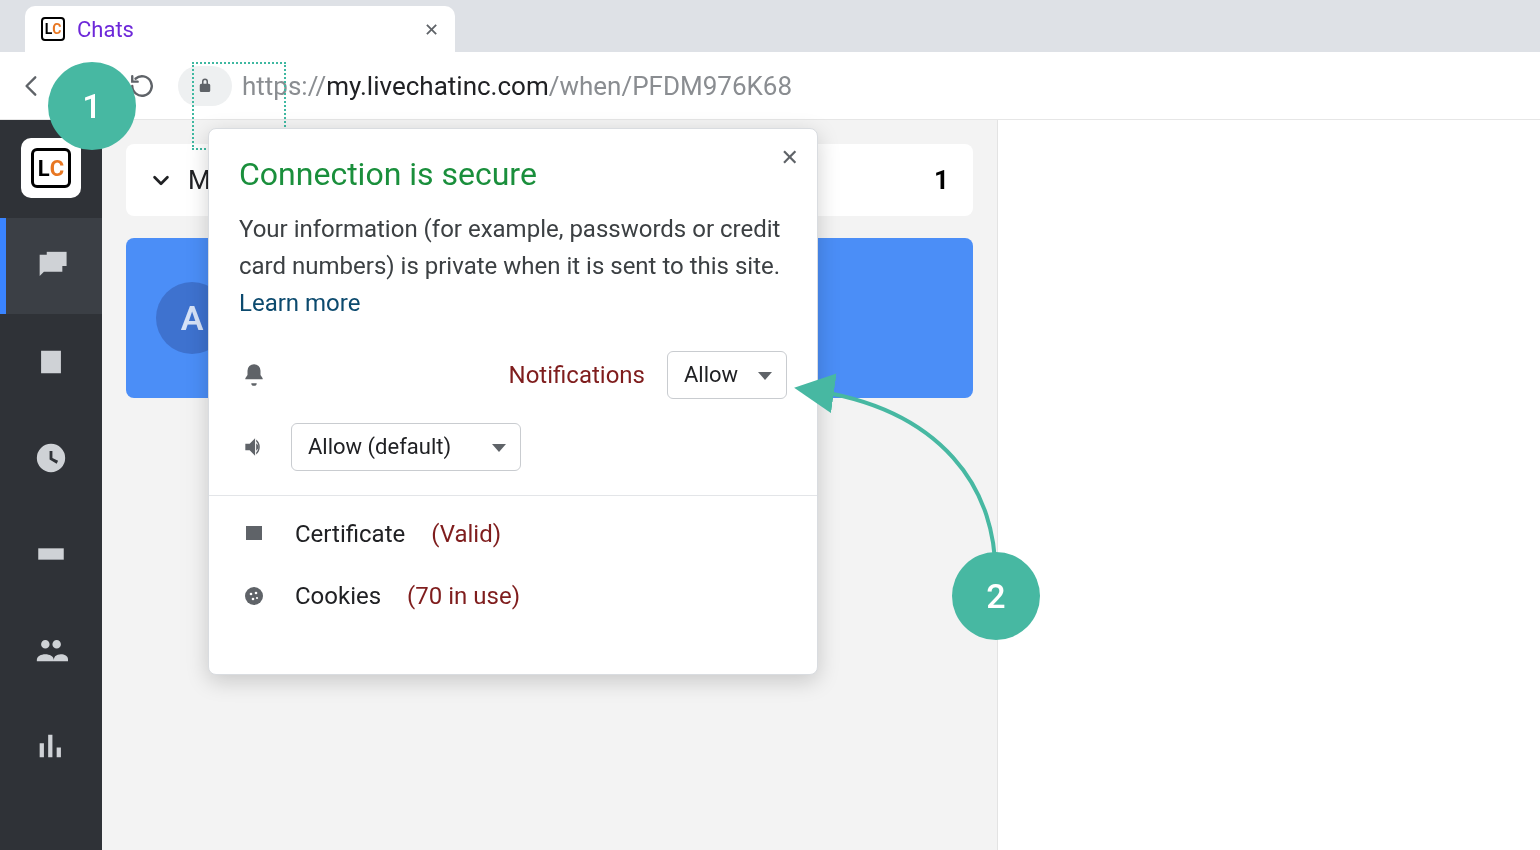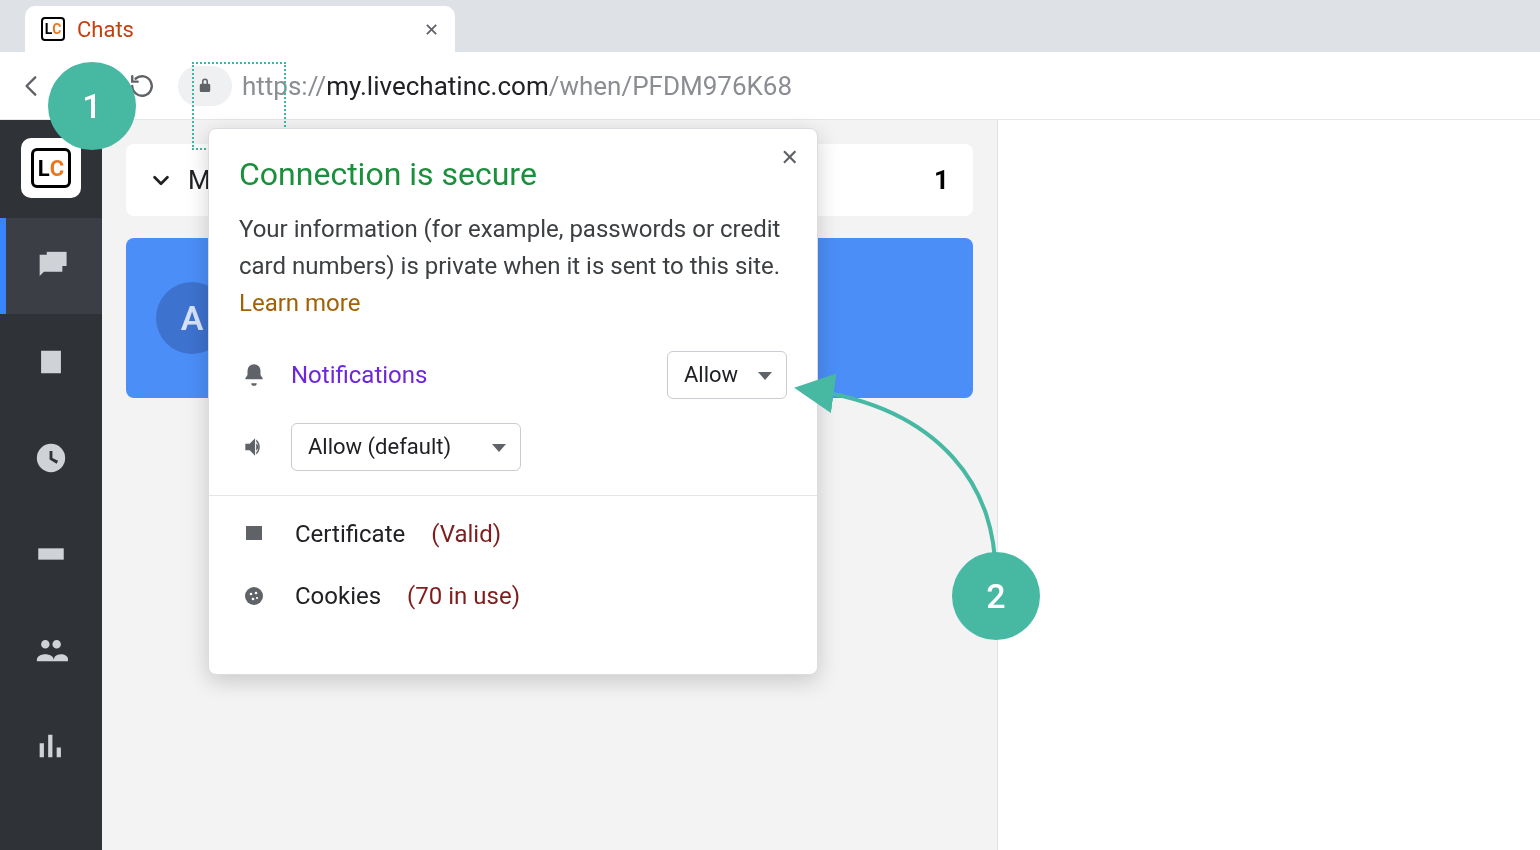--- a/index.html
+++ b/index.html
@@ -4,21 +4,21 @@
 <style>
   * { box-sizing: border-box; margin: 0; padding: 0; font-family: -apple-system, BlinkMacSystemFont, "Segoe UI", Roboto, Arial, sans-serif; }
   body { width: 1540px; height: 850px; background: #fff; overflow: hidden; position: relative; }
 
   
   .tabstrip { height: 52px; background: #dee1e6; display: flex; align-items: flex-end; padding-left: 25px; }
   .tab { background: #fff; height: 46px; width: 430px; border-top-left-radius: 10px; border-top-right-radius: 10px; display: flex; align-items: center; padding: 0 16px; gap: 12px; position: relative; }
   .tab .favicon { width: 24px; height: 24px; border: 2px solid #000; border-radius: 4px; display:flex;align-items:center;justify-content:center;font-weight:700;font-size:14px; }
   .tab .favicon span.l { color:#000; }
   .tab .favicon span.c { color:#e87722; }
-  .tab .title { font-size: 22px; color: #c2410c; flex:1; }
+  .tab .title { font-size: 22px; color: #6d28d9; flex:1; }
   .tab .close { color:#5f6368; font-size:18px; cursor:pointer; }
 
   .toolbar { height: 68px; background: #fff; display:flex; align-items:center; padding: 0 18px; gap: 22px; border-bottom: 1px solid #e6e6e6; }
   .nav-btn { width:28px; height:28px; display:flex; align-items:center; justify-content:center; color:#5f6368; }
   .nav-btn svg { width:26px; height:26px; }
   .addr-wrap { flex:1; display:flex; align-items:center; gap:10px; font-size:26px; color:#202124; }
   .lock-pill { background: #eef0f1; border-radius: 20px; width: 54px; height: 40px; display:flex; align-items:center; justify-content:center; }
   .lock-pill svg { width:18px; height:18px; fill:#5f6368; }
   .url-prefix { color:#8a8d91; }
   .url-host { color:#202124; }
@@ -43,23 +43,23 @@
   .chat-header-left svg { width:22px; height:22px; }
   .chat-count { font-weight:700; font-size:26px; }
   .chat-item { margin-top:22px; background:#4b8ef7; border-radius:8px; height:160px; display:flex; align-items:center; padding:0 30px; }
   .avatar { width:72px; height:72px; border-radius:50%; background:#3e72cf; color:#d6e2f7; display:flex; align-items:center; justify-content:center; font-size:34px; font-weight:600; }
 
   
   .popover { position:absolute; left:208px; top:128px; width:610px; background:#fff; border:1px solid #d9dce0; border-radius:8px; box-shadow:0 6px 22px rgba(0,0,0,.18); z-index:10; padding:26px 30px 30px; }
   .popover .close-x { position:absolute; right:18px; top:16px; color:#5f6368; font-size:22px; cursor:pointer; }
   .pop-title { color:#1a8f3c; font-size:32px; margin-bottom:18px; }
   .pop-desc { font-size:24px; color:#3c4043; line-height:1.55; margin-bottom:28px; }
-  .pop-desc a { color:#a16207; text-decoration:none; }
+  .pop-desc a { color:#0c4a6e; text-decoration:none; }
   .perm-row { display:flex; align-items:center; gap:22px; margin-bottom:24px; }
-  .perm-row .label { font-size:24px; color:#6d28d9; flex:1; }
+  .perm-row .label { font-size:24px; color:#7f1d1d; flex:1;text-align:right; }
   .perm-row .icon { width:30px; display:flex; justify-content:center; }
   .perm-row .icon svg { width:26px; height:26px; fill:#5f6368; }
   .dropdown { border:1px solid #c9ccd0; border-radius:6px; height:48px; padding:0 40px 0 16px; font-size:22px; color:#202124; background:#fff; display:flex; align-items:center; position:relative; min-width:120px; }
   .dropdown::after { content:""; position:absolute; right:14px; top:50%; transform:translateY(-3px); border-left:7px solid transparent; border-right:7px solid transparent; border-top:8px solid #5f6368; }
   .dd-wide { min-width:230px; }
   .divider { height:1px; background:#e3e5e8; margin:14px -30px 24px; }
   .info-row { display:flex; align-items:center; gap:26px; font-size:24px; color:#202124; margin-bottom:34px; }
   .info-row .muted { color:#7f1d1d; }
   .info-row .icon { width:30px; display:flex; justify-content:center; }
   .info-row .icon svg { width:24px; height:24px; fill:#5f6368; }

